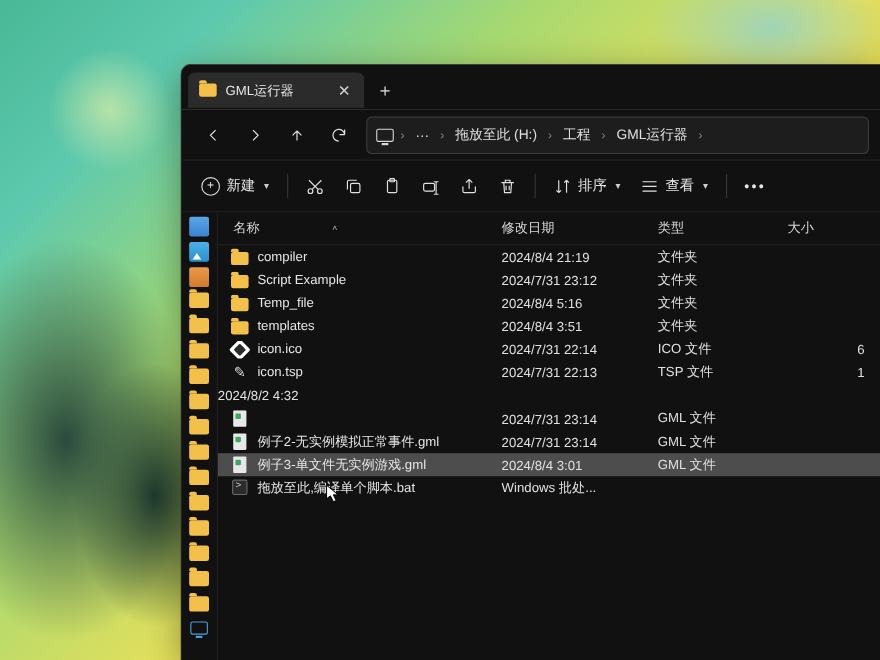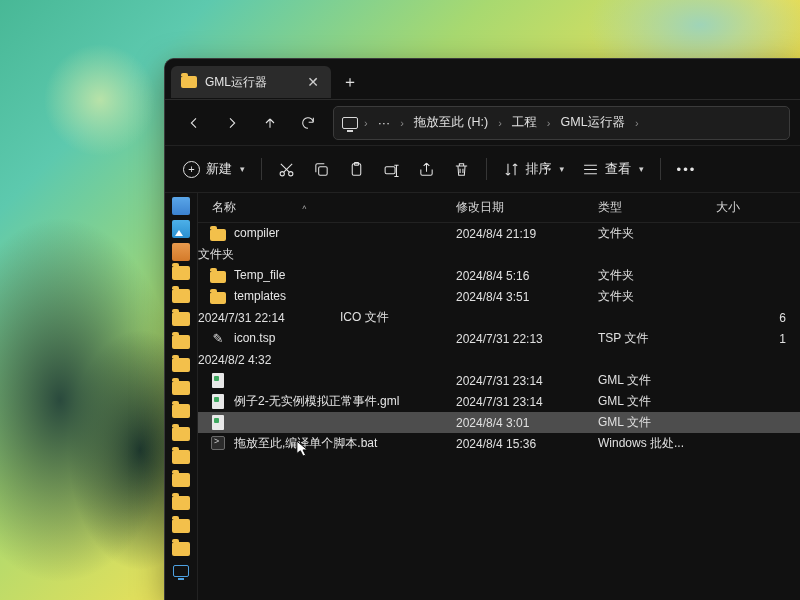--- a/index.html
+++ b/index.html
@@ -252,20 +252,27 @@
               <span class="fi">
                 <span class="fi-folder"></span>
               </span>
               <span>compiler</span>
             </div>
             <div class="c-date">2024/8/4 21:19</div>
             <div class="c-type">文件夹</div>
             <div class="c-size"></div>
           </div>
           <div class="row">
+            <div class="c-name">
+              <span class="fi">
+                <span class="fi-folder"></span>
+              </span>
+              <span>Script Example</span>
+            </div>
+            <div class="c-date">2024/7/31 23:12</div>
             <div class="c-type">文件夹</div>
             <div class="c-size"></div>
           </div>
           <div class="row">
             <div class="c-name">
               <span class="fi">
                 <span class="fi-folder"></span>
               </span>
               <span>Temp_file</span>
             </div>
@@ -278,20 +285,26 @@
               <span class="fi">
                 <span class="fi-folder"></span>
               </span>
               <span>templates</span>
             </div>
             <div class="c-date">2024/8/4 3:51</div>
             <div class="c-type">文件夹</div>
             <div class="c-size"></div>
           </div>
           <div class="row">
+            <div class="c-name">
+              <span class="fi">
+                <span class="fi-ico"></span>
+              </span>
+              <span>icon.ico</span>
+            </div>
             <div class="c-date">2024/7/31 22:14</div>
             <div class="c-type">ICO 文件</div>
             <div class="c-size">6</div>
           </div>
           <div class="row">
             <div class="c-name">
               <span class="fi">
                 <span class="fi-tsp">✎</span>
               </span>
               <span>icon.tsp</span>
@@ -323,33 +336,33 @@
             </div>
             <div class="c-date">2024/7/31 23:14</div>
             <div class="c-type">GML 文件</div>
             <div class="c-size"></div>
           </div>
           <div class="row sel">
             <div class="c-name">
               <span class="fi">
                 <span class="fi-gml"></span>
               </span>
+              <span>例子3-单文件无实例游戏.gml</span>
             </div>
             <div class="c-date">2024/8/4 3:01</div>
             <div class="c-type">GML 文件</div>
             <div class="c-size"></div>
           </div>
           <div class="row">
             <div class="c-name">
               <span class="fi">
                 <span class="fi-bat"></span>
               </span>
               <span>拖放至此,编译单个脚本.bat</span>
             </div>
-            <div class="c-date">2024/8/4 15:36</div>
             <div class="c-type">Windows 批处...</div>
             <div class="c-size"></div>
           </div>
         </div>
     </div>
   </div>
 
 </div>
 
 <svg class="cursor" viewBox="0 0 16 20" style="left:296px;top:440px">

